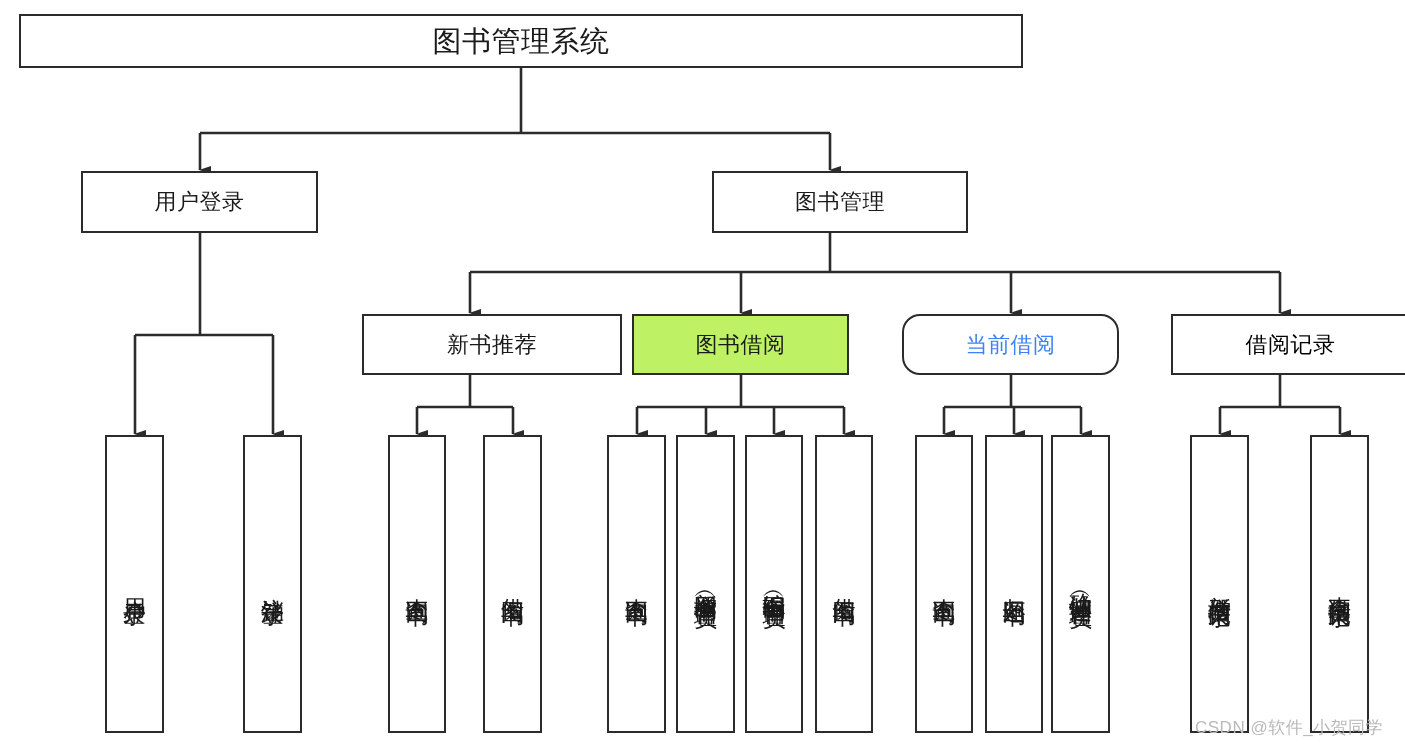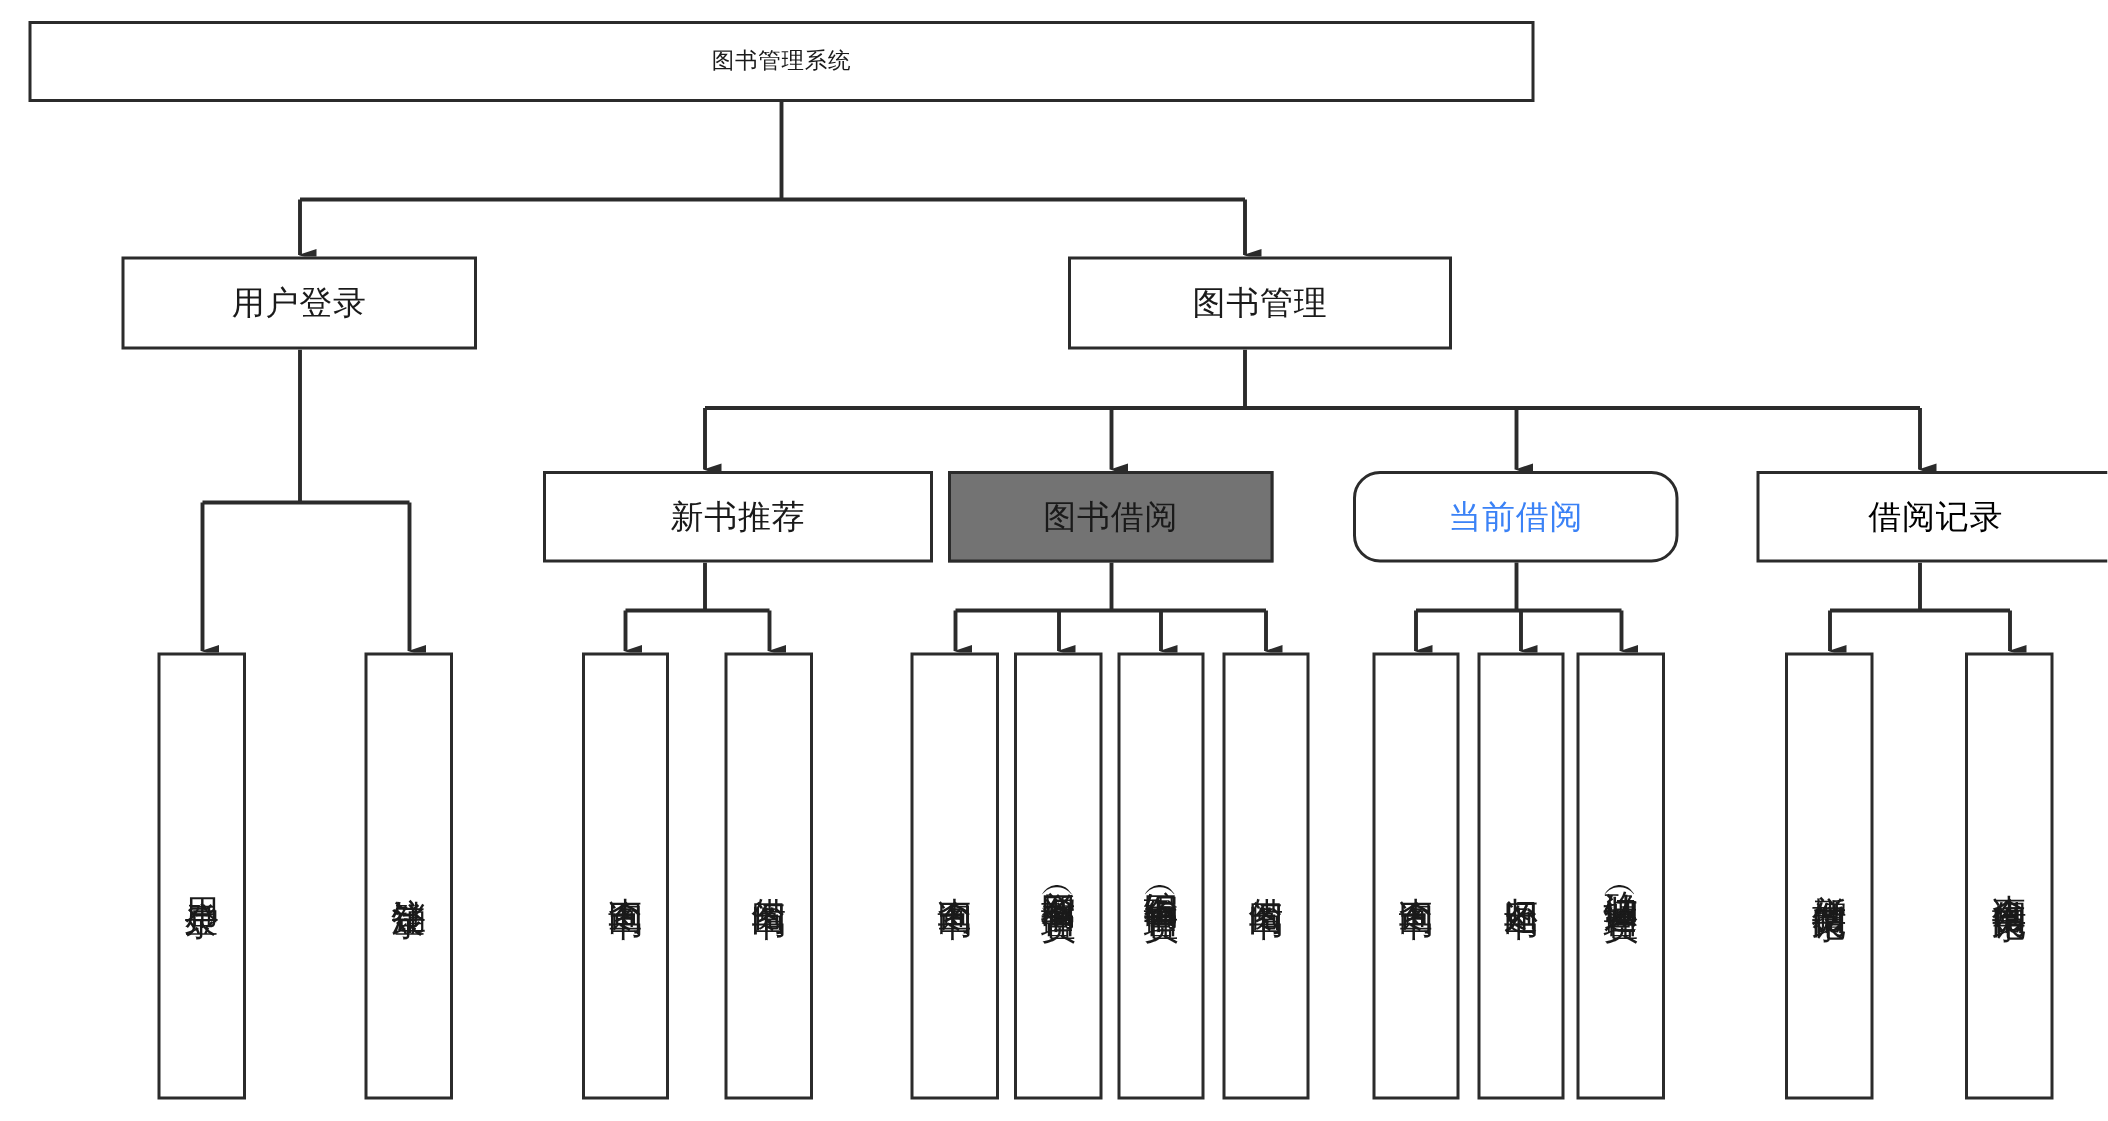--- a/index.html
+++ b/index.html
@@ -43,21 +43,21 @@
     writing-mode: horizontal-tb;
     font-size: 22px;
   }
   .node.v .label {
     writing-mode: vertical-rl;
     text-orientation: upright;
     font-size: 23px;
     letter-spacing: 2px;
     line-height: 1;
   }
-  .node.root .label { font-size: 15px; }
+  .node.root .label { font-size: 29px; }
   .watermark {
     position: absolute;
     font-size: 17px;
     color: #b9b9b9;
     white-space: nowrap;
     letter-spacing: 0.5px;
     pointer-events: none;
   }
 </style>
 </head>
@@ -113,21 +113,21 @@
       </div>
       <div class="node h" id="node-l1-login" style="left: 81px; top: 171px; width: 237px; height: 62px; border-color: rgb(43, 43, 43); background: rgb(255, 255, 255); color: rgb(26, 26, 26);">
         <span class="label">用户登录</span>
       </div>
       <div class="node h" id="node-l1-book" style="left: 712px; top: 171px; width: 256px; height: 62px; border-color: rgb(43, 43, 43); background: rgb(255, 255, 255); color: rgb(26, 26, 26);">
         <span class="label">图书管理</span>
       </div>
       <div class="node h" id="node-l2-newrec" style="left: 362px; top: 314px; width: 260px; height: 61px; border-color: rgb(43, 43, 43); background: rgb(255, 255, 255); color: rgb(26, 26, 26);">
         <span class="label">新书推荐</span>
       </div>
-      <div class="node h" id="node-l2-borrow" style="left: 632px; top: 314px; width: 217px; height: 61px; border-color: rgb(43, 43, 43); background: #737373; color: rgb(26, 26, 26);">
+      <div class="node h" id="node-l2-borrow" style="left: 632px; top: 314px; width: 217px; height: 61px; border-color: rgb(43, 43, 43); background: #bef264; color: rgb(26, 26, 26);">
         <span class="label">图书借阅</span>
       </div>
       <div class="node h" id="node-l2-current" style="left: 902px; top: 314px; width: 217px; height: 61px; border-color: rgb(43, 43, 43); background: rgb(255, 255, 255); color: #3b82f6; border-radius: 18px;">
         <span class="label">当前借阅</span>
       </div>
       <div class="node h" id="node-l2-history" style="left: 1171px; top: 314px; width: 239px; height: 61px; border-color: rgb(43, 43, 43); background: rgb(255, 255, 255); color: #000000;">
         <span class="label">借阅记录</span>
       </div>
       <div class="node v" id="node-l3-a1" style="left: 105px; top: 435px; width: 59px; height: 298px; border-color: rgb(43, 43, 43); background: rgb(255, 255, 255); color: rgb(26, 26, 26);">
         <span class="label">用户登录</span>
@@ -163,13 +163,14 @@
         <span class="label">确认归还（管理员）</span>
       </div>
       <div class="node v" id="node-l3-e1" style="left: 1190px; top: 435px; width: 59px; height: 298px; border-color: rgb(43, 43, 43); background: rgb(255, 255, 255); color: rgb(26, 26, 26);">
         <span class="label">新增借阅记录</span>
       </div>
       <div class="node v" id="node-l3-e2" style="left: 1310px; top: 435px; width: 59px; height: 298px; border-color: rgb(43, 43, 43); background: rgb(255, 255, 255); color: rgb(26, 26, 26);">
         <span class="label">查询借阅记录</span>
       </div>
     </div>
 
+  <div class="watermark" style="left: 1195px; top: 716px; color: rgb(185, 185, 185);">CSDN @软件_小贺同学</div>
 </div>
 
 </body></html>

